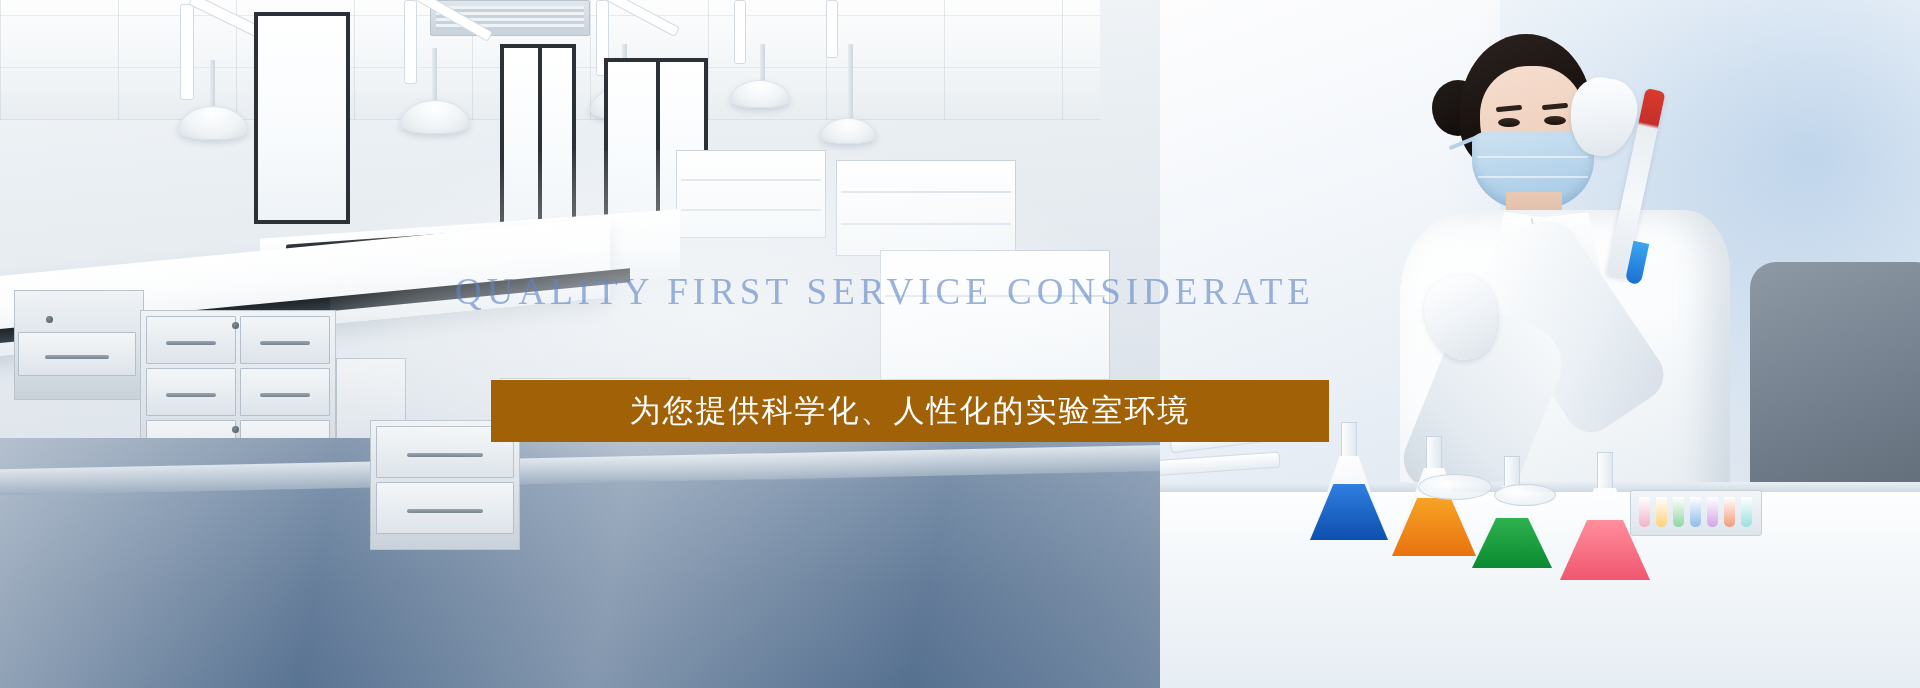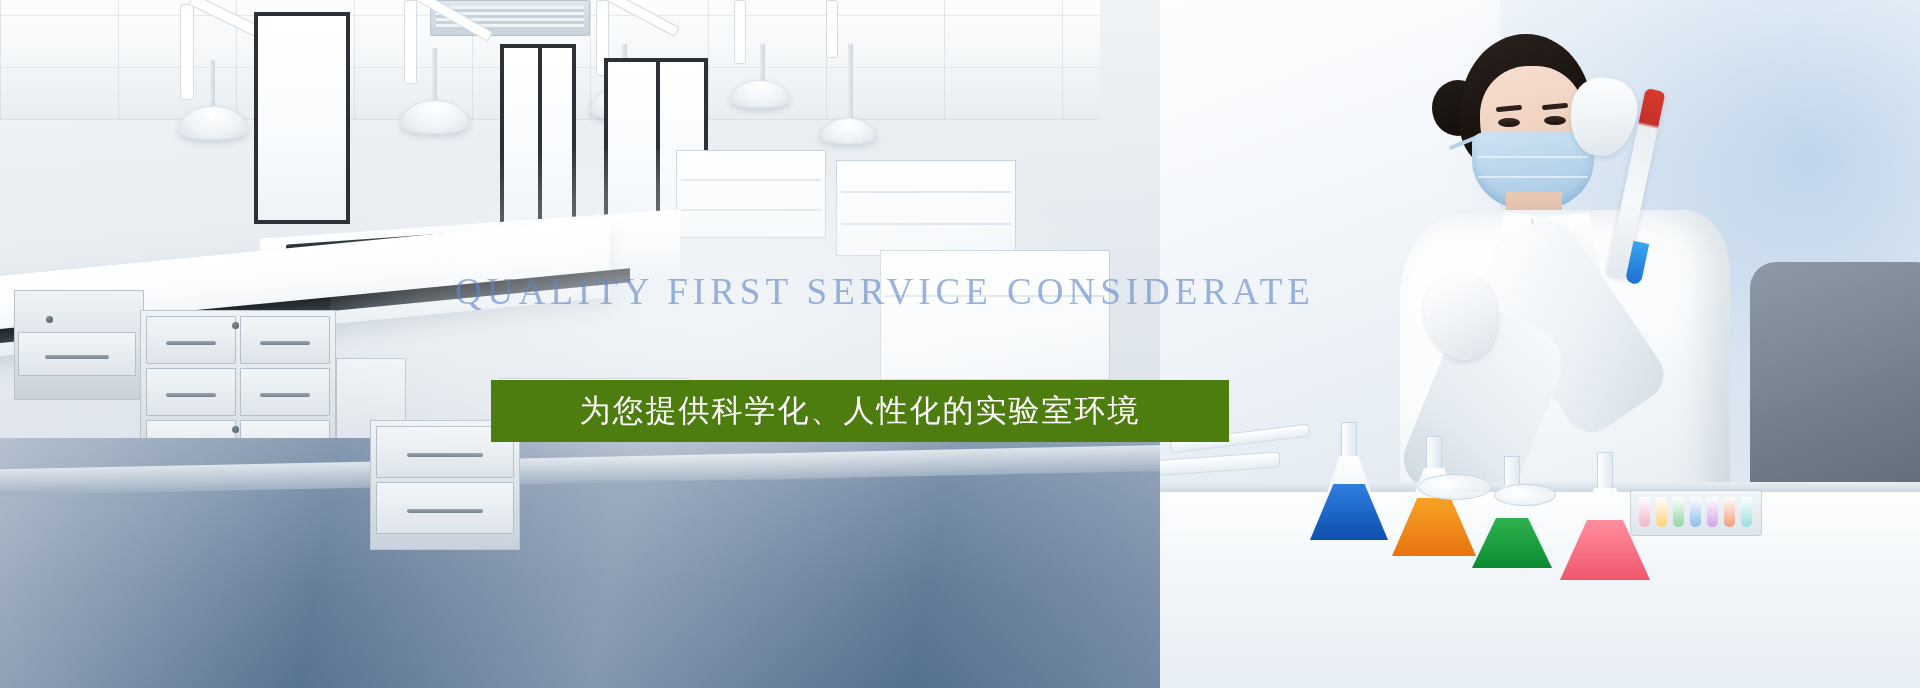--- a/index.html
+++ b/index.html
@@ -342,22 +342,22 @@
     font-size:57px;
     font-weight:bold;
     color:#1a52c4;
     letter-spacing:3px;
     white-space:nowrap;
     text-shadow:0 1px 2px rgba(255,255,255,.35);
   }
   .sub-bar {
     position:absolute;
     left:491px; top:380px;
-    width:738px; height:62px;
-    background:#4d7c0f;
+    width:838px; height:62px;
+    background:#a16207;
     display:flex; align-items:center; justify-content:center;
   }
   .sub-text {
     font-family:"DejaVu Sans", sans-serif;
     font-size:31px;
     color:#ffffff;
     letter-spacing:2px;
     white-space:nowrap;
   }
 

